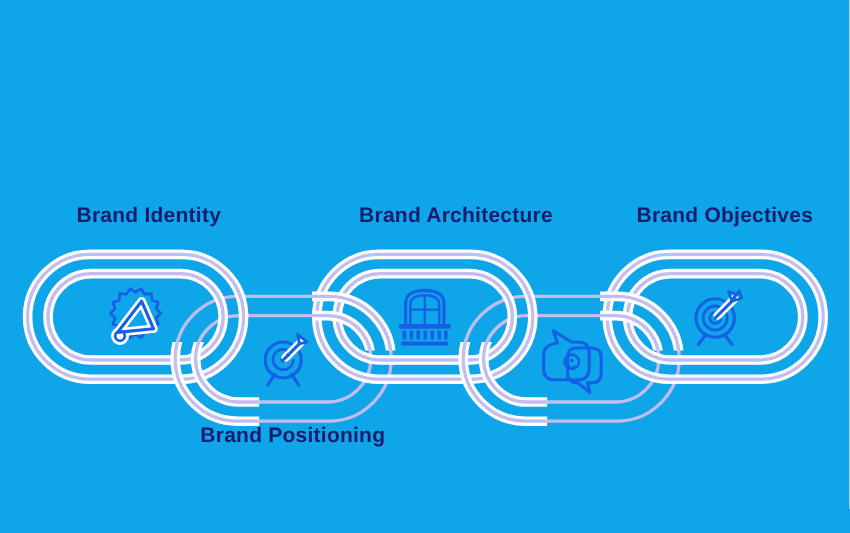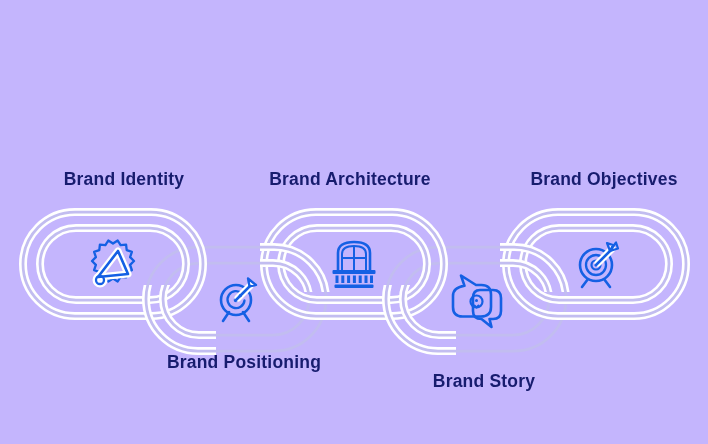--- a/index.html
+++ b/index.html
@@ -1,19 +1,19 @@
 <!DOCTYPE html>
 <html><head>
 <meta charset="utf-8">
 <style>
   html,body{margin:0;padding:0;background:#ffffff;}
   .canvas{
     position:relative;
     width:708px;height:444px;
-    background:#c4b5fd;
+    background:#0ea5e9;
     overflow:hidden;
     font-family:"Liberation Sans", sans-serif;
   }
   .canvas svg{position:absolute;left:0;top:0;}
   .label{
     position:absolute;
     width:220px;
     text-align:center;
     font-size:17.5px;
     font-weight:700;
@@ -161,18 +161,17 @@
         <circle class="f" cx="24" cy="25" r="1.5" stroke="none"></circle>
         <path d="M26,23 L40,9" stroke="#ffffff" stroke-width="7"></path>
         <path d="M24,25 L40,9"></path>
         <path d="M38,11 L35,3 L41,5 Z" stroke-width="2.2"></path>
         <path d="M38,11 L46,8.5 L44,2.5 Z" stroke-width="2.2"></path>
       </g>
     </g>
   </svg>
 
   <div class="label" style="left:14px;top:169px;">Brand Identity</div>
-  <div class="label" style="left:240px;top:169px;">Brand Architecture</div>
+  <div class="label" style="left:270px;top:169px;">Brand Architecture</div>
   <div class="label" style="left:494px;top:169px;">Brand Objectives</div>
   <div class="label" style="left:134px;top:352px;">Brand Positioning</div>
-  <div class="label" style="left:374px;top:371px;">Brand Story</div>
 
 </div>
 
 </body></html>

